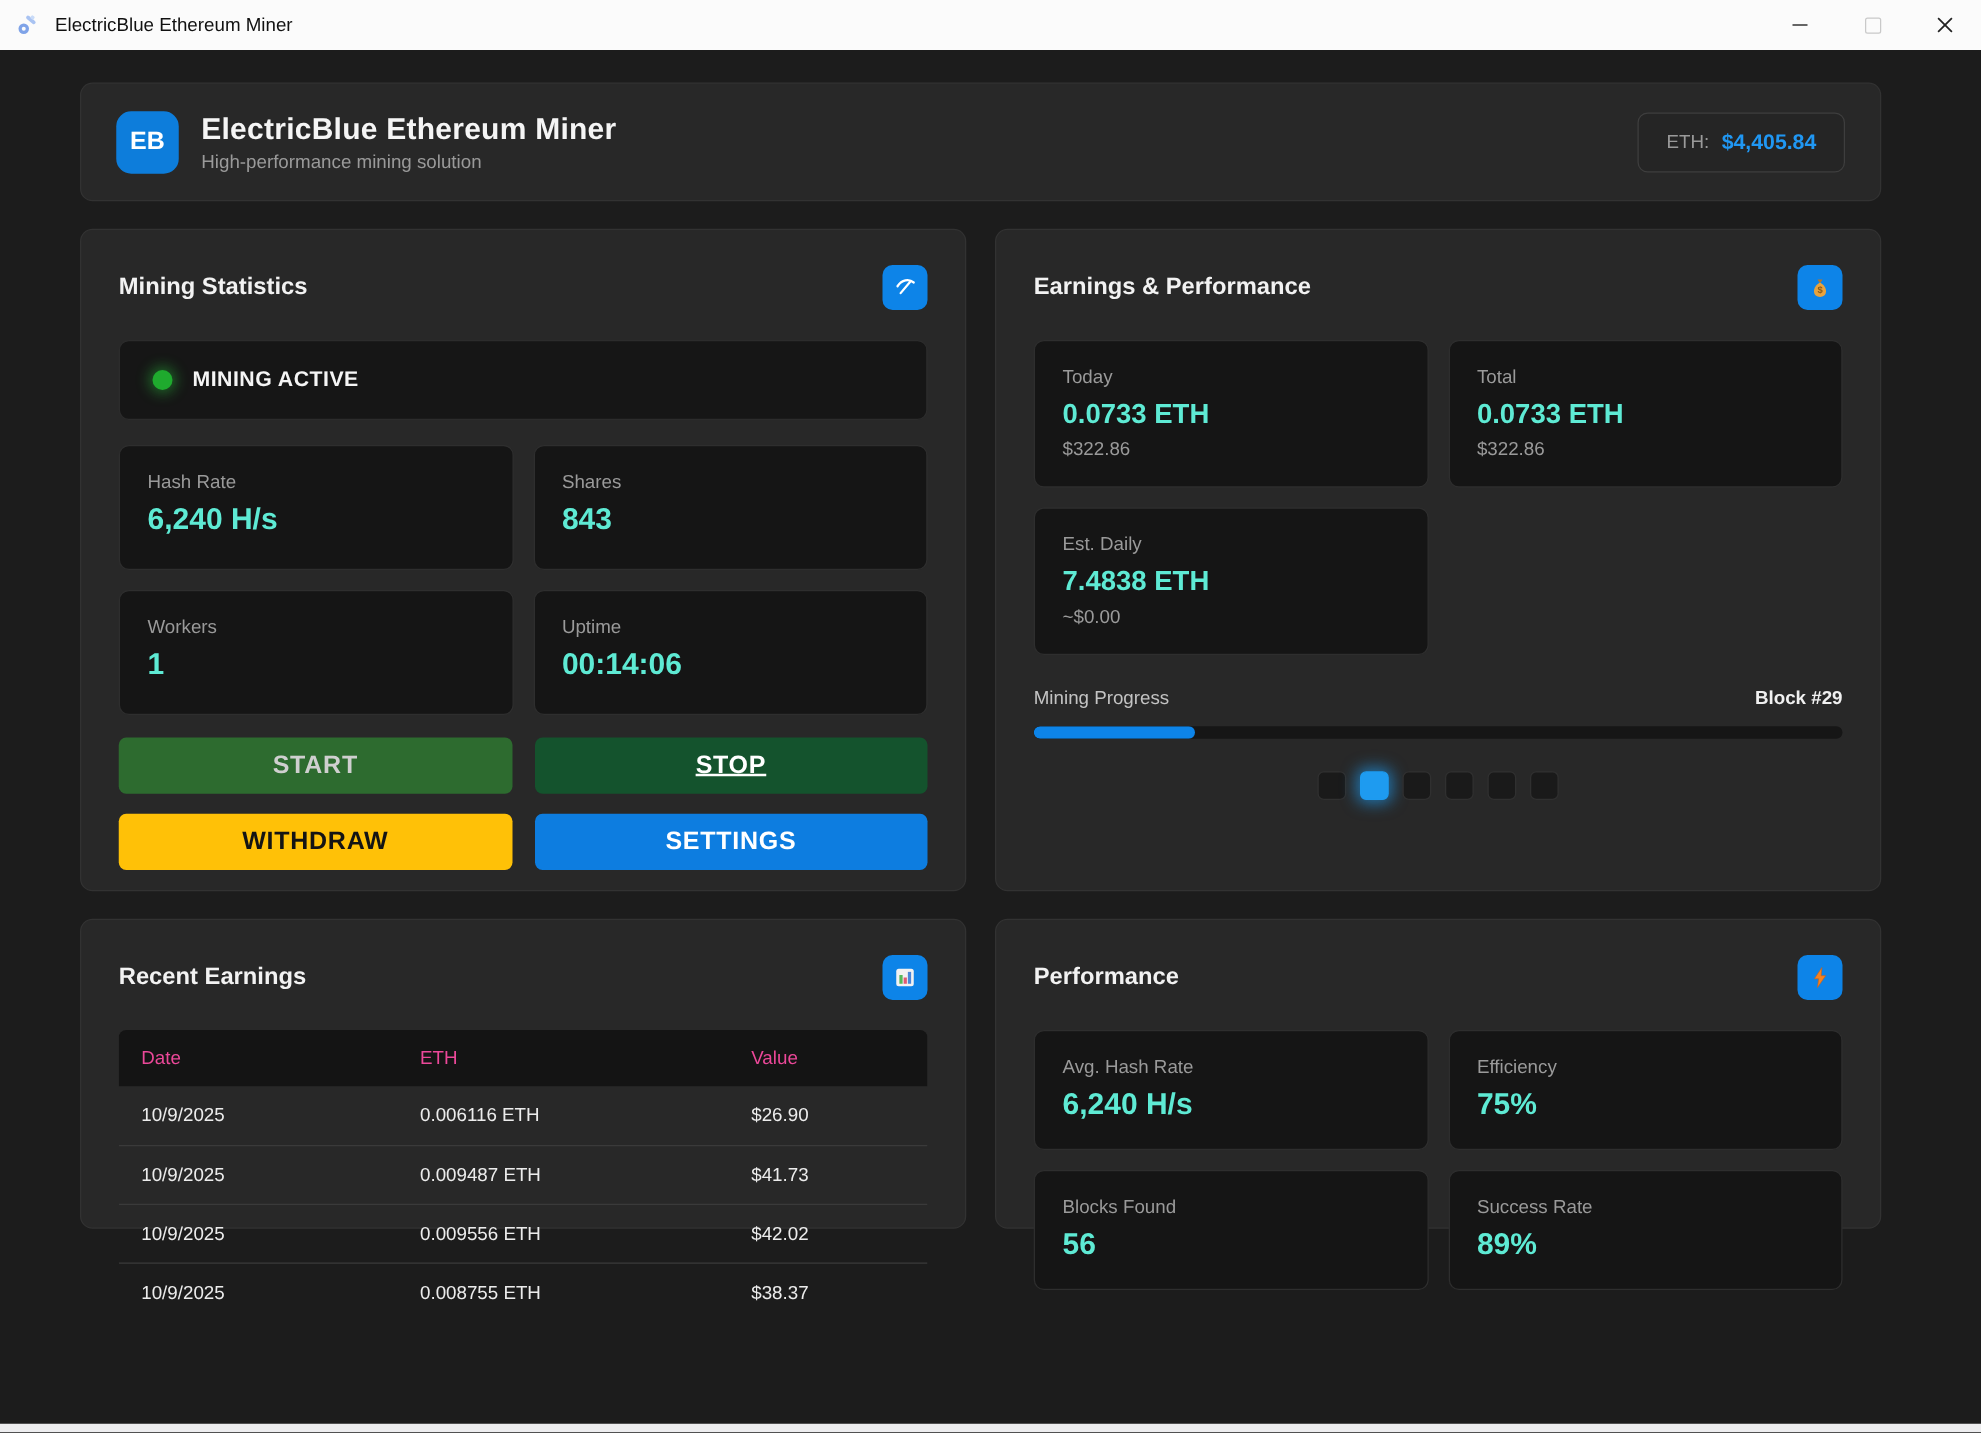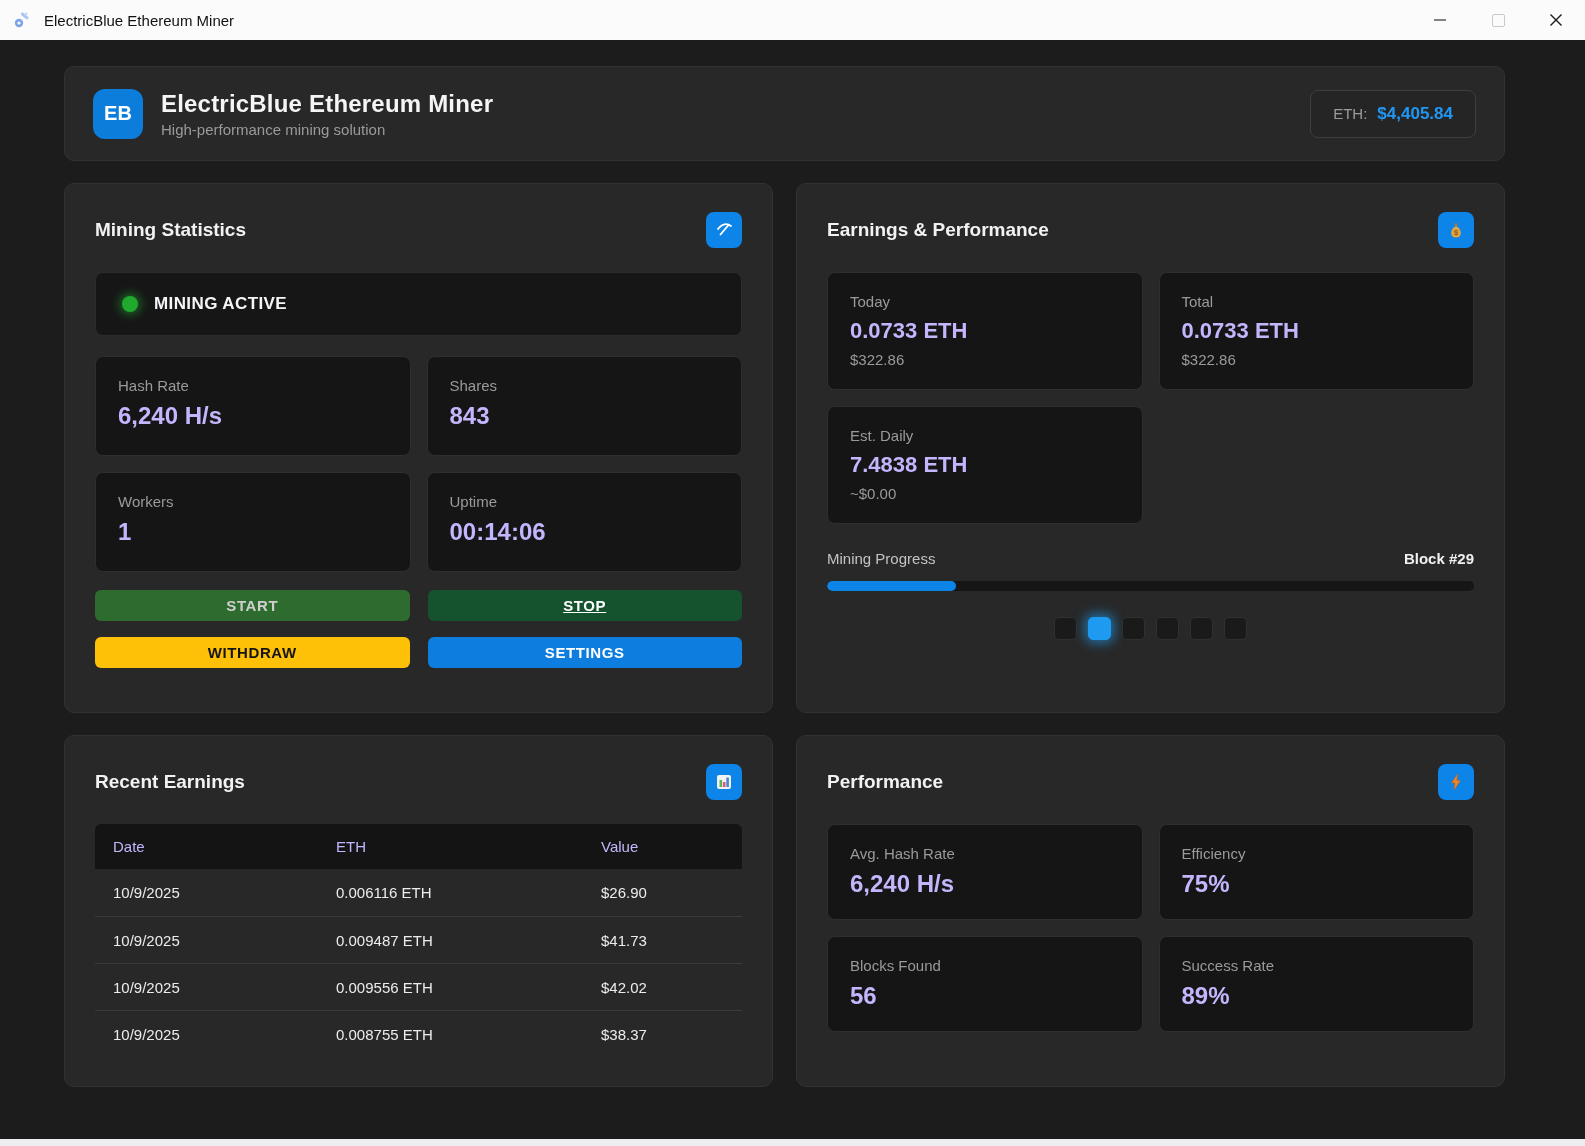--- a/index.html
+++ b/index.html
@@ -53,21 +53,21 @@
     background: #252525; border: 1px solid #3e3e3e; border-radius: 8px;
     padding: 13px 22px; display: flex; align-items: center; gap: 10px;
   }
   .eth-badge .lbl { color: #9a9a9a; font-size: 15px; }
   .eth-badge .val { color: #2097f3; font-size: 17px; font-weight: bold; }
 
   
   .grid-row { display: grid; grid-template-columns: 1fr 1fr; gap: 23px; margin-bottom: 22px; }
   .panel { padding: 28px 30px; }
   .panel.tall { height: 530px; }
-  .panel.short { height: 352px; }
+  .panel.short { height: 248px; }
 
   .panel-head { display: flex; align-items: center; justify-content: space-between; margin-bottom: 24px; }
   .panel-title { font-size: 19px; font-weight: bold; color: #f2f2f2; }
   .icon-btn {
     width: 36px; height: 36px; border-radius: 8px; border: none;
     background: #0d84e8; display: flex; align-items: center; justify-content: center;
     cursor: pointer; flex: 0 0 auto;
   }
 
   
@@ -82,30 +82,30 @@
   }
   .status-text { color: #f5f5f5; font-size: 17px; font-weight: bold; letter-spacing: .4px; }
 
   
   .tile-grid { display: grid; grid-template-columns: 1fr 1fr; gap: 16px; }
   .tile {
     background: #151515; border: 1px solid #2e2e2e; border-radius: 8px;
     padding: 20px 22px;
   }
   .tile .t-label { color: #9a9a9a; font-size: 15px; }
-  .tile .t-value { color: #c4b5fd; font-size: 24px; font-weight: bold; margin-top: 8px; }
+  .tile .t-value { color: #5eead4; font-size: 24px; font-weight: bold; margin-top: 8px; }
   .tile .t-sub { color: #9a9a9a; font-size: 15px; margin-top: 7px; }
   .mining-tiles .tile { height: 100px; }
 
   
   .btn-grid { display: grid; grid-template-columns: 1fr 1fr; gap: 16px 18px; margin-top: 18px; }
   .action-btn {
-    height: 31px; border: none; border-radius: 6px;
+    height: 45px; border: none; border-radius: 6px;
     font-family: "Liberation Sans", sans-serif;
-    font-size: 15px; font-weight: bold; letter-spacing: .6px;
+    font-size: 20px; font-weight: bold; letter-spacing: .6px;
     cursor: pointer;
   }
   .btn-start { background: #2d6b2f; color: #cfcfcf; }
   .btn-stop { background: #14532d; color: #fff; text-decoration: underline; }
   .btn-settings { background: #0d7de0; color: #fff; }
   .btn-withdraw { background: #ffc107; color: #141414; }
 
   
   .earn-tiles .tile { height: 118px; }
   .earn-tiles .tile .t-value { font-size: 22px; }
@@ -130,21 +130,21 @@
   }
 
   
   .table { border-radius: 6px; overflow: hidden; }
   .trow {
     display: grid; grid-template-columns: 223px 265px 1fr;
     align-items: center; height: 47px; padding: 0 2px;
   }
   .trow > div { padding-left: 16px; font-size: 15px; }
   .thead { background: #141414; height: 45px; }
-  .thead > div { color: #c4b5fd; }
+  .thead > div { color: #ec4899; }
   .tbody .trow { border-top: 1px solid #3a3a3a; color: #ececec; }
   .tbody .trow:first-child { border-top: none; }
 
   
   .perf-tiles .tile { height: 96px; }
 
   
   .bottom-strip {
     position: absolute; bottom: 0; left: 0; width: 100%; height: 7px;
     background: #ededef;

